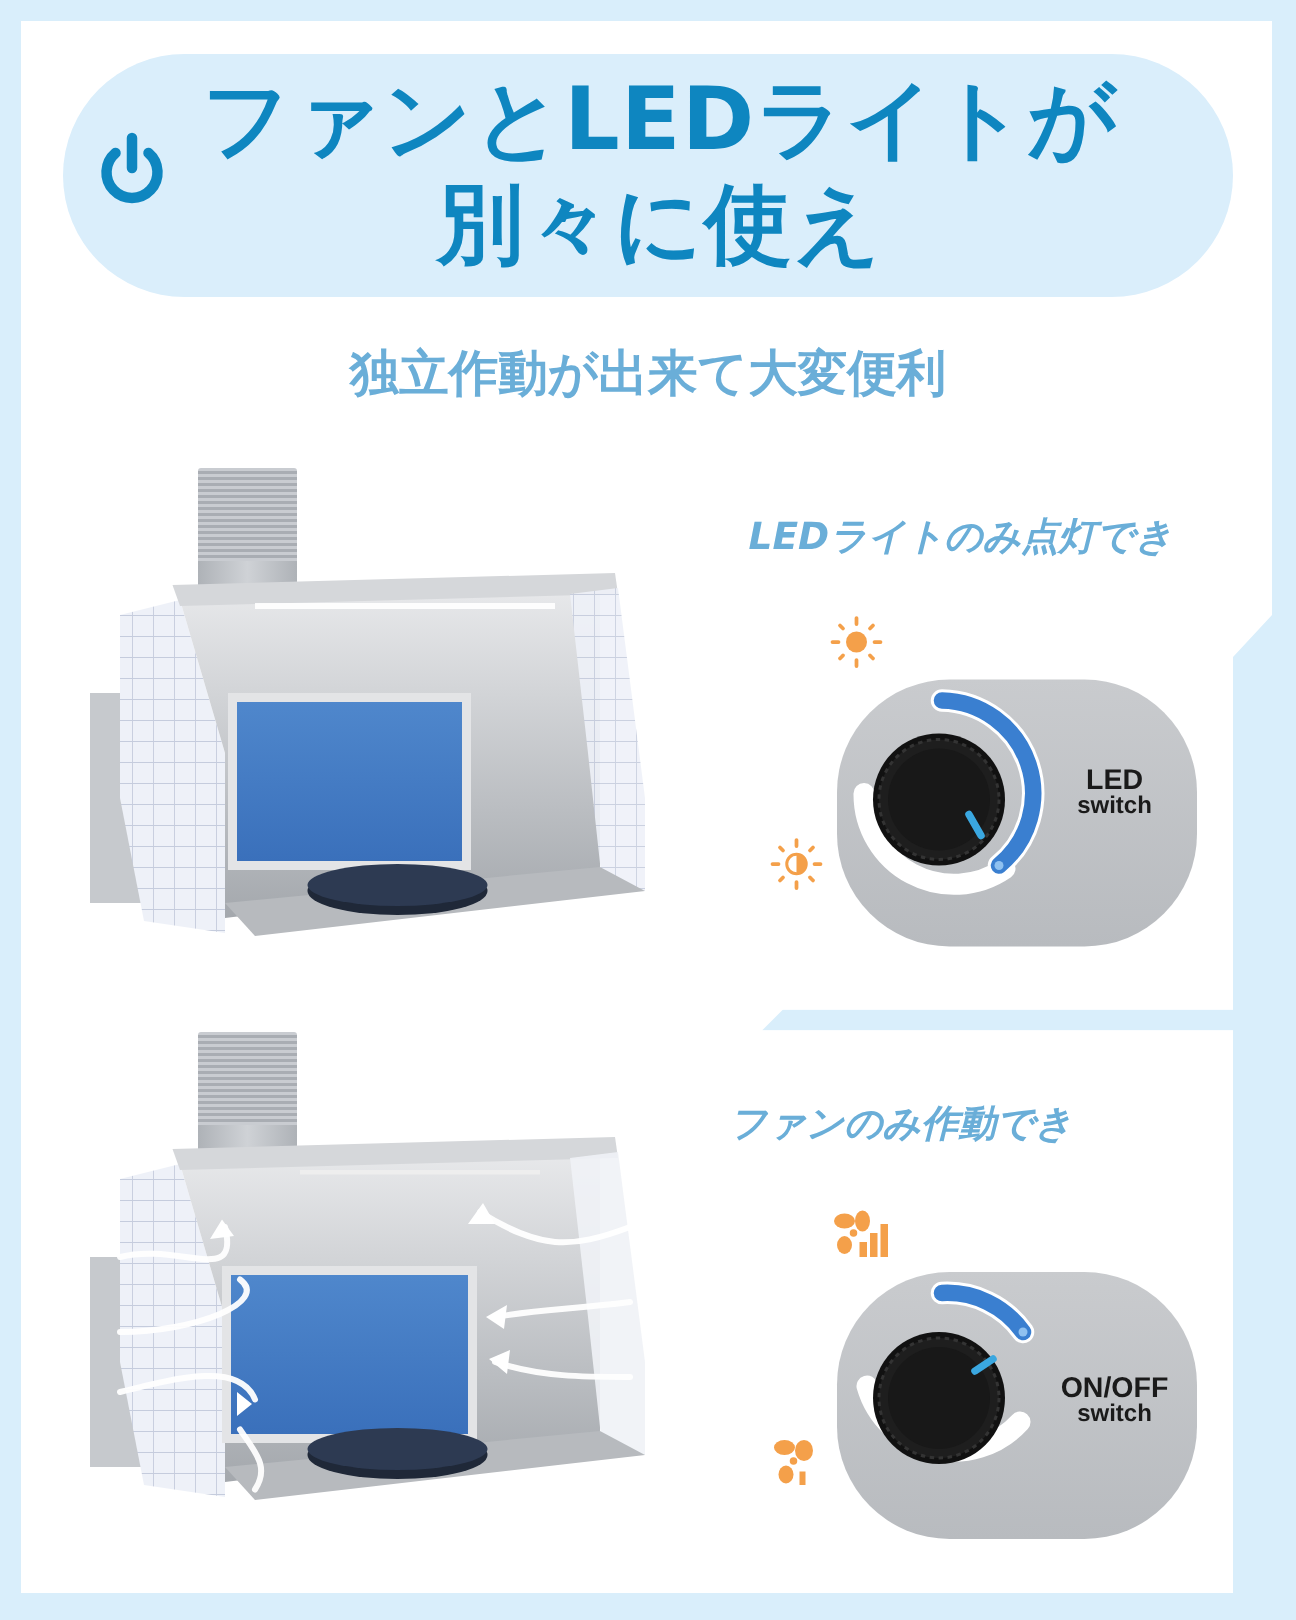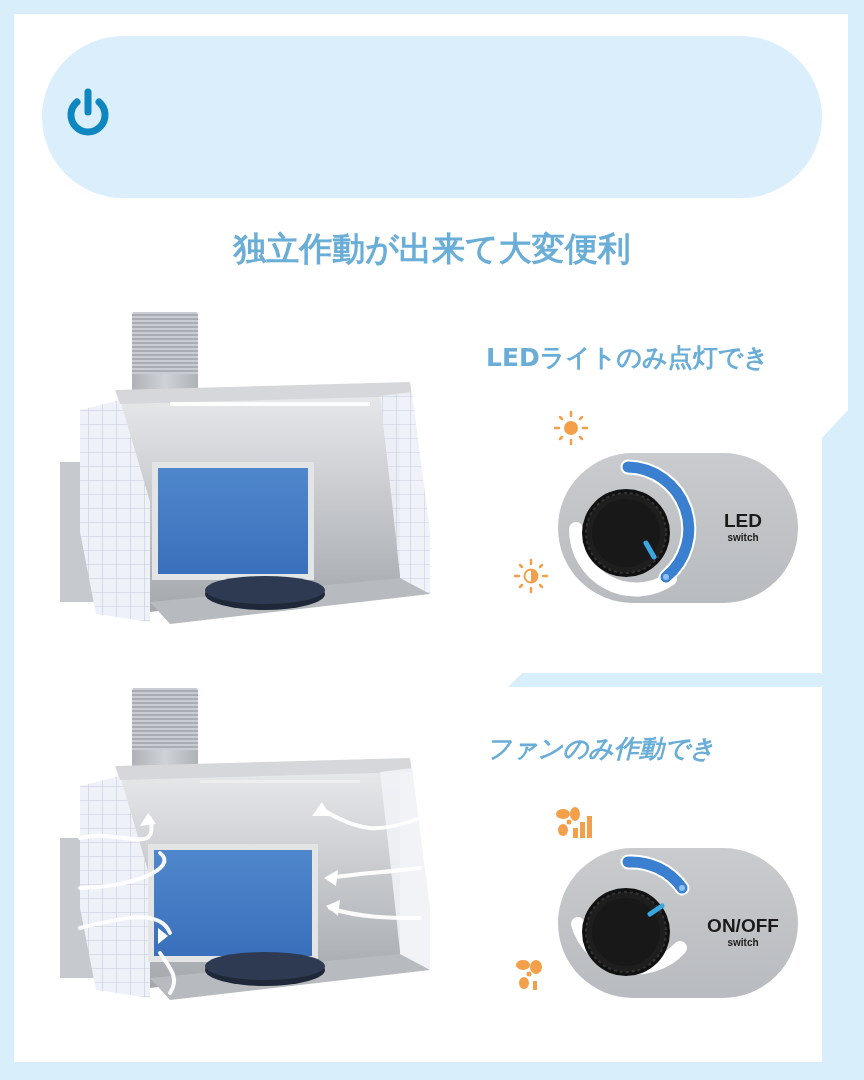--- a/index.html
+++ b/index.html
@@ -49,52 +49,54 @@
   .duct-collar {
     position:absolute; left:92px; top:62px; width:66px; height:26px;
     background:linear-gradient(90deg,#aeb2b7,#cfd2d6 50%,#aeb2b7);
   }
   .booth-body {
     position:absolute; left:20px; top:70px; width:370px; height:250px;
   }
   .booth-body svg { width:100%; height:100%; }
   
   .panel {
-    position:absolute; width:240px; height:150px;
+    position:absolute; width:240px; height:178px;
     background:linear-gradient(180deg,#c9cbce,#b8bbbf);
     border-radius:75px;
   }
   .knob-area { position:absolute; left:0; top:0; width:150px; height:150px; }
   .switch-label {
     position:absolute; left:140px; width:90px; text-align:center;
     font-family:"Liberation Sans", sans-serif; font-weight:bold; color:#1a1a1a;
   }
   .switch-label .big { display:block; font-size:19px; line-height:20px; }
-  .switch-label .small { display:block; font-size:10px; line-height:14px; }
+  .switch-label .small { display:block; font-size:16px; line-height:14px; }
   .orange-icon { position:absolute; }
 </style>
 </head>
 <body>
 
 <div class="card"></div>
 <div class="divider"></div>
 
 <div class="pill"></div>
 <div class="power-icon">
   <svg viewBox="0 0 56 56" width="56" height="56">
     <path d="M17 16 A17 17 0 1 0 39 16" fill="none" stroke="#0e86c0" stroke-width="7" stroke-linecap="round"></path>
     <line x1="28" y1="6" x2="28" y2="26" stroke="#0e86c0" stroke-width="7" stroke-linecap="round"></line>
   </svg>
 </div>
 <div class="title">
+  <div>ファンとLEDライトが</div>
+  <div>別々に使え</div>
 </div>
 
 <div class="subtitle">独立作動が出来て大変便利</div>
 
-<div class="section-label" style="left:486px; top:342px;">LEDライトのみ点灯でき</div>
+<div class="section-label" style="left:499px; top:342px;font-style:italic;">LEDライトのみ点灯でき</div>
 
 <div class="booth" style="top:312px;">
   <div class="duct"></div>
   <div class="duct-collar"></div>
   <div class="booth-body">
     <svg viewBox="0 0 370 250">
 
       <rect x="0" y="80" width="40" height="140" fill="#c6c9cd"></rect>
 
       <defs>

